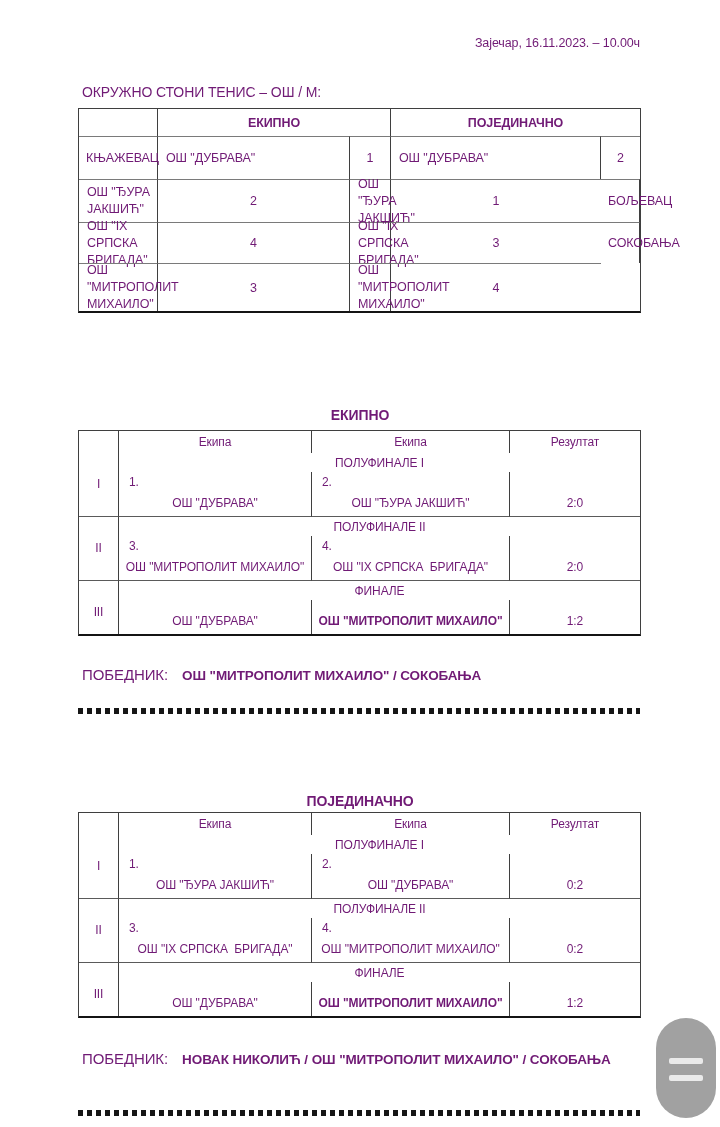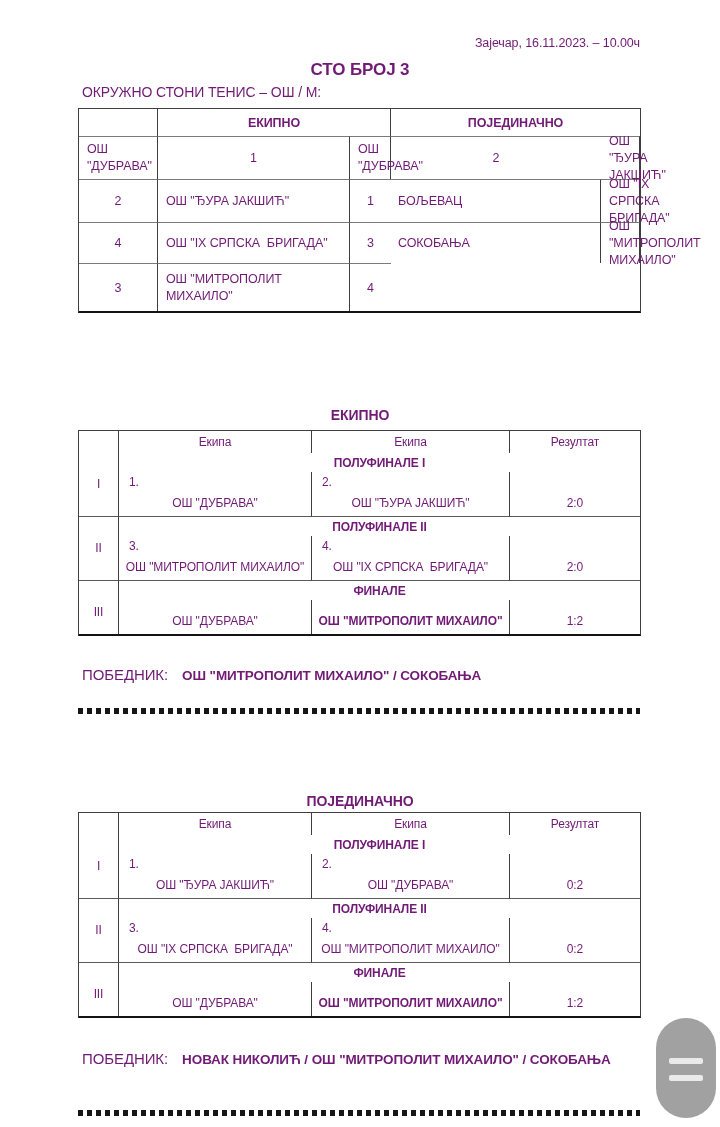--- a/index.html
+++ b/index.html
@@ -39,21 +39,21 @@
     display:grid;
     grid-template-columns:40px 192px 198px 131px;
     grid-template-rows:22px 19px 45px 19px 45px 19px 34px;
     border:1px solid #3f3f3f; border-bottom:2px solid #141414;
     font-size:12px;
   }
   .mt>div{box-sizing:border-box;}
   .mt .colhd{display:flex; align-items:center; justify-content:center;}
   .mt .bL{border-left:1px solid #3f3f3f;}
   .mt .bB{border-bottom:1px solid #5a5a5a;}
-  .mt .roundlbl{grid-column:2/5; display:flex; align-items:center; justify-content:center; font-weight:bold;text-align:right;}
+  .mt .roundlbl{grid-column:2/5; display:flex; align-items:center; justify-content:center; font-weight:normal;text-align:right;}
   .mt .numeral{display:flex; justify-content:center; align-items:flex-start; padding-top:5px;}
   .mt .pair{display:flex; flex-direction:column; justify-content:space-between; padding:3px 0 5px;}
   .mt .seed{padding-left:10px; text-align:left; line-height:14px;}
   .mt .sname{text-align:center; white-space:pre; line-height:16px;}
   .mt .res{display:flex; align-items:flex-end; justify-content:center; padding-bottom:6px;}
   .bold{font-weight:bold;}
 
   .winner{left:82px; display:flex; gap:14px; align-items:baseline;}
   .winner .wl{font-size:15px;}
   .winner .wv{font-size:13.5px; font-weight:bold;}
@@ -70,28 +70,28 @@
   }
   .fab .bar{position:absolute; left:13px; width:34px; height:6px; background:#eaeaea; border-radius:2px;}
   .fab .b1{top:40px;} .fab .b2{top:57px;}
 </style>
 </head>
 <body>
 
 <div class="page">
 
   <div class="abs dateline">Зајечар, 16.11.2023. – 10.00ч</div>
-  <div class="abs doc-title">СТО БРОЈ 3</div>
   <div class="abs subtitle">ОКРУЖНО СТОНИ ТЕНИС – ОШ / М:</div>
 
   <div class="abs ov">
     <div class="cell bR"></div>
     <div class="hd hspan2 bR">ЕКИПНО</div>
     <div class="hd hspan3">ПОЈЕДИНАЧНО</div>
 
+    <div class="cell bR bT town">КЊАЖЕВАЦ</div>
     <div class="cell bR bT school">ОШ "ДУБРАВА"</div>
     <div class="cell bR bT rank">1</div>
     <div class="cell bR bT school">ОШ "ДУБРАВА"</div>
     <div class="cell bT rank">2</div>
 
     <div class="cell bR bT school">ОШ "ЂУРА ЈАКШИЋ"</div>
     <div class="cell bR bT rank">2</div>
     <div class="cell bR bT school">ОШ "ЂУРА ЈАКШИЋ"</div>
     <div class="cell bT rank">1</div>
 

